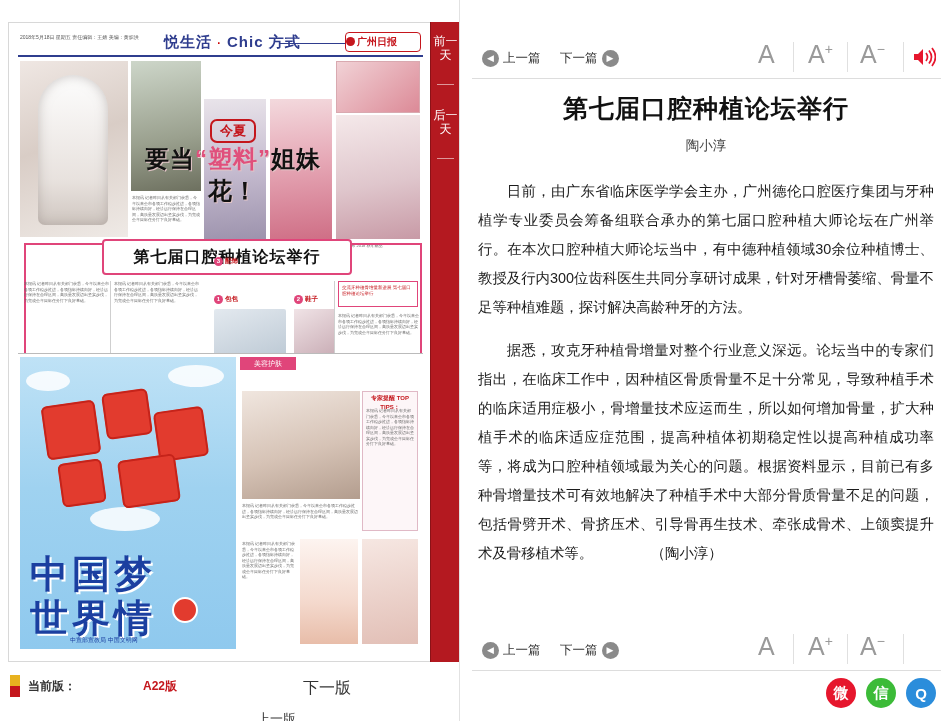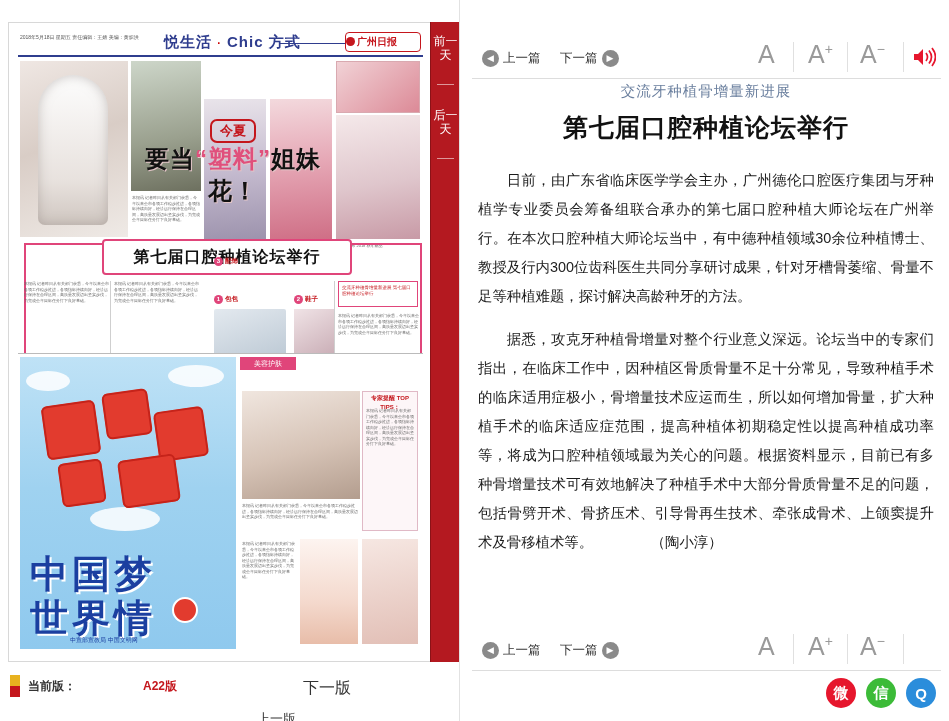--- a/index.html
+++ b/index.html
@@ -595,22 +595,22 @@
           <path d="M2 8 h4 l5 -5 v16 l-5 -5 H2 z" fill="#e6162d"></path>
           <path d="M14 7 q3 4 0 8" stroke="#e6162d" stroke-width="1.7" fill="none"></path>
           <path d="M17 4.5 q5 6.5 0 13" stroke="#e6162d" stroke-width="1.7" fill="none"></path>
           <path d="M20 2 q7 9 0 18" stroke="#e6162d" stroke-width="1.7" fill="none"></path>
         </svg>
       </div>
       <div class="hr"></div>
     </div>
 
     <div class="article">
-      <div class="art-kicker">交流牙种植骨增量新进展</div>
       <div class="art-title">第七届口腔种植论坛举行</div>
+      <div class="art-author">陶小淳</div>
       <div class="art-body">
         <p>日前，由广东省临床医学学会主办，广州德伦口腔医疗集团与牙种植学专业委员会筹备组联合承办的第七届口腔种植大师论坛在广州举行。在本次口腔种植大师论坛当中，有中德种植领域30余位种植博士、教授及行内300位齿科医生共同分享研讨成果，针对牙槽骨萎缩、骨量不足等种植难题，探讨解决高龄种牙的方法。</p>
         <p>据悉，攻克牙种植骨增量对整个行业意义深远。论坛当中的专家们指出，在临床工作中，因种植区骨质骨量不足十分常见，导致种植手术的临床适用症极小，骨增量技术应运而生，所以如何增加骨量，扩大种植手术的临床适应症范围，提高种植体初期稳定性以提高种植成功率等，将成为口腔种植领域最为关心的问题。根据资料显示，目前已有多种骨增量技术可有效地解决了种植手术中大部分骨质骨量不足的问题，包括骨劈开术、骨挤压术、引导骨再生技术、牵张成骨术、上颌窦提升术及骨移植术等。　　　　（陶小淳）</p>
       </div>
     </div>
 
     <div class="navbar bottom">
       <div class="nav-btn prev">
         <span class="circ">◀</span>
         <span>上一篇</span>

